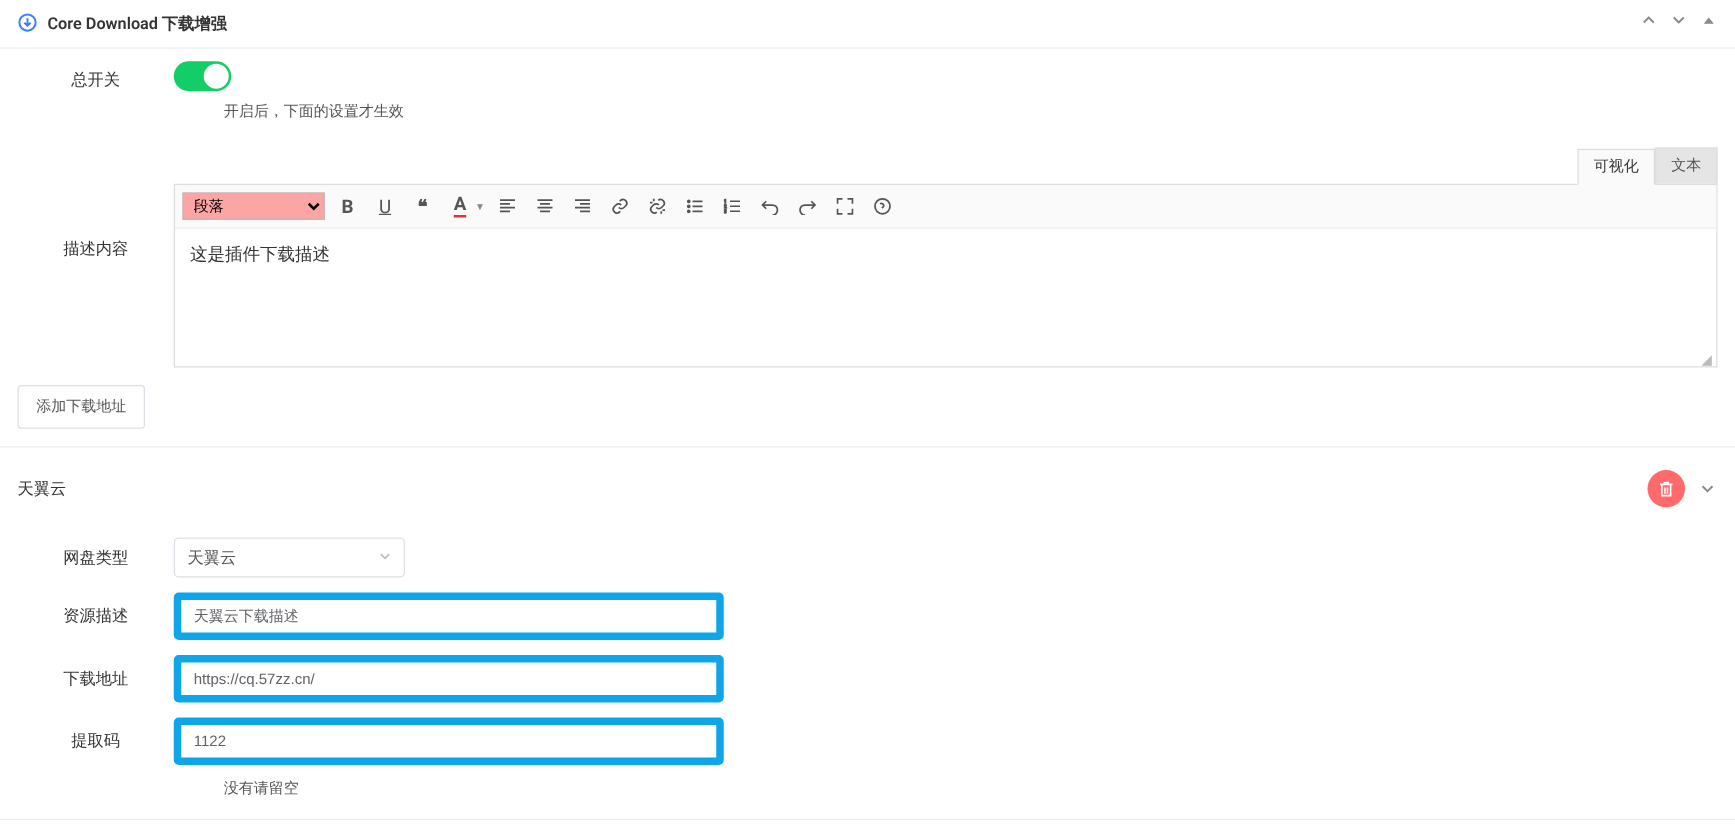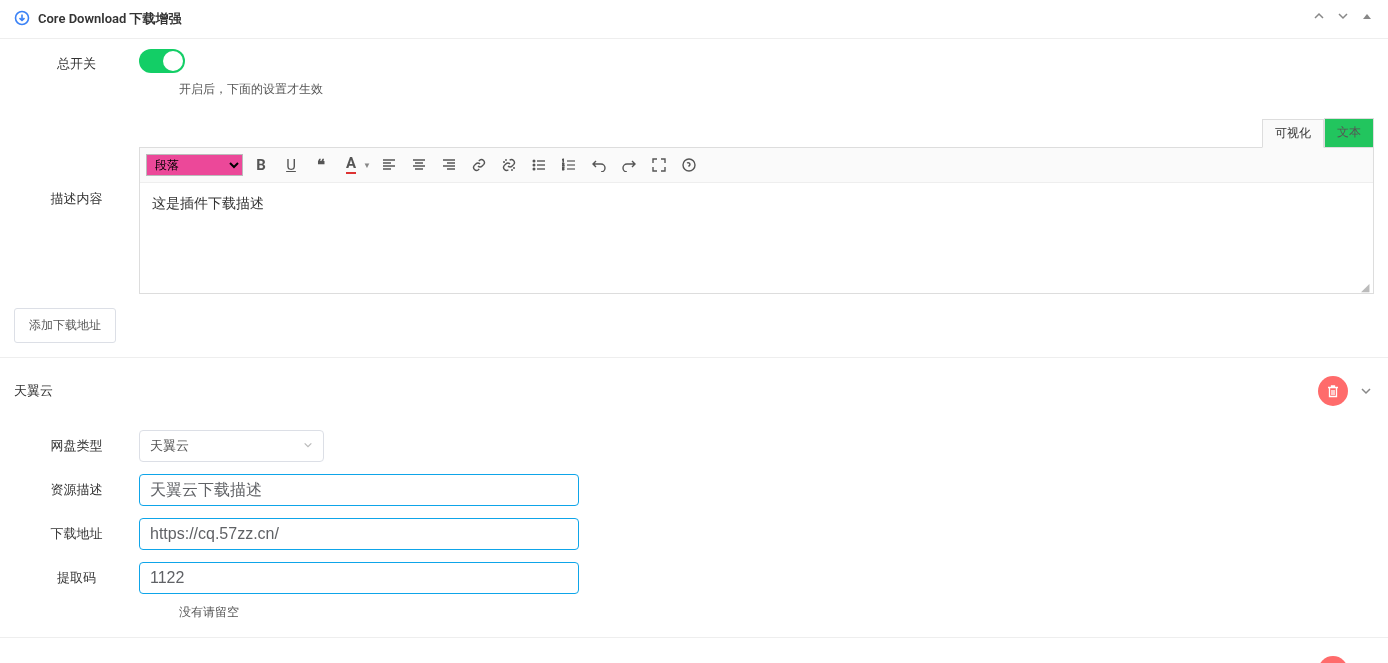--- a/index.html
+++ b/index.html
@@ -68,42 +68,42 @@
     justify-content: flex-end;
     gap: 0;
   }
   .editor-tab {
     border: 1px solid #ddd;
     border-bottom: none;
     padding: 5px 12px;
     font-size: 12px;
     color: #555;
     cursor: pointer;
-    background: #22c55e;
+    background: #e5e5e5;
   }
   .editor-tab.active { background: #fafafa; color: #333; border-bottom: 1px solid #fafafa; position: relative; top:1px; z-index: 2;}
 
   .editor-box {
     border: 1px solid #ddd;
     background: #fff;
   }
   .editor-toolbar {
     display: flex;
     align-items: center;
     gap: 6px;
     padding: 5px 6px;
     border-bottom: 1px solid #eee;
     background: #fafafa;
   }
   .tb-select {
-    width: 97px;
+    width: 114px;
     font-size: 12px;
     padding: 2px 4px;
     border: 1px solid #bbb;
-    background: #ec4899;
+    background: #fca5a5;
   }
   .tb-btn {
     width: 24px; height: 24px;
     display: inline-flex;
     align-items: center; justify-content: center;
     color: #555;
     cursor: pointer;
     border-radius: 2px;
     font-size: 15px;
   }
@@ -176,24 +176,24 @@
     color: #555;
     display: flex;
     justify-content: space-between;
     align-items: center;
     cursor: pointer;
   }
   .select-box .caret { color: #bbb; font-size: 10px; }
 
   .text-input {
     width: 440px;
-    border: 1px solid #0ea5e9;
+    border: 6px solid #0ea5e9;
     border-radius: 4px;
     padding: 6px 10px;
-    font-size: 16px;
+    font-size: 12px;
     color: #606266;
   }
 
   .field-row {
     display: flex;
     padding: 6px 14px;
     align-items: center;
   }
   .field-row .form-label { padding-top: 0; }
 

